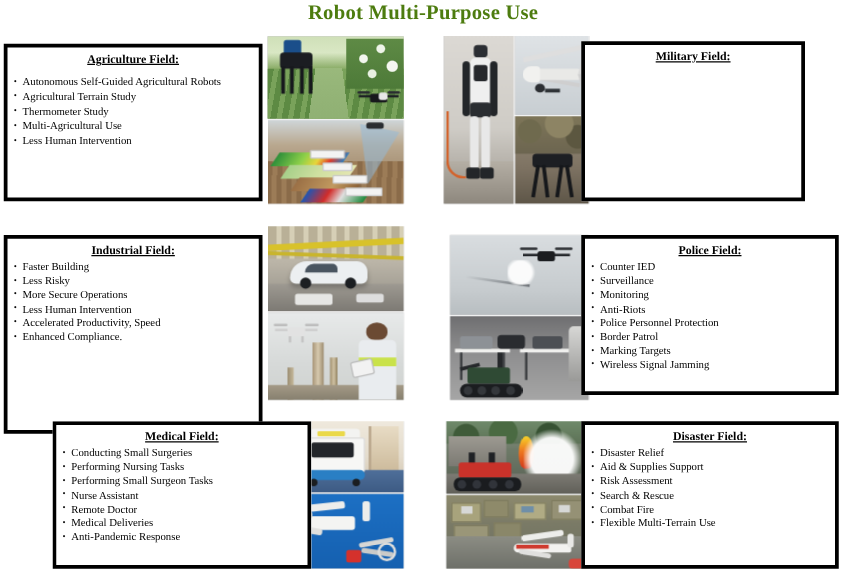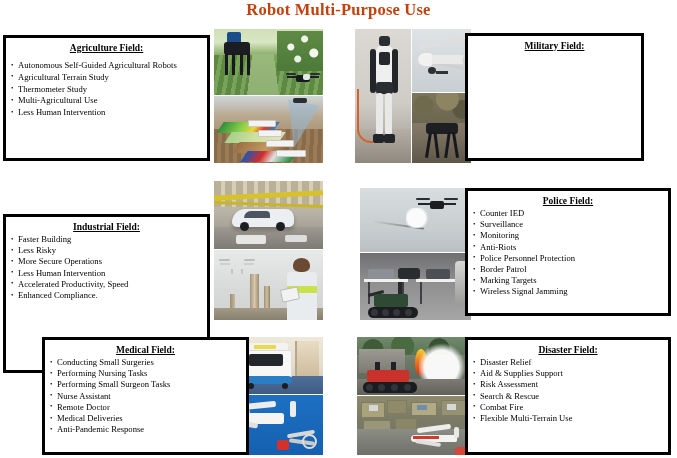--- a/index.html
+++ b/index.html
@@ -5,21 +5,21 @@
   html,body{margin:0;padding:0;}
   body{
     width:677px;height:458px;background:#ffffff;overflow:hidden;
     font-family:"Liberation Serif","DejaVu Serif",serif;
     position:relative;
   }
   #figure{position:relative;width:677px;height:458px;}
 
   .title{
     position:absolute;top:0px;left:0;width:677px;text-align:center;
-    font-weight:bold;font-size:16.5px;letter-spacing:.2px;color:#c2410c;
+    font-weight:bold;font-size:16.5px;letter-spacing:.2px;color:#4d7c0f;
     font-family:"Liberation Serif","DejaVu Serif",serif;
   }
 
   
   .panel{
     position:absolute;box-sizing:border-box;
     border:3px solid #000;background:#fff;
     padding:4px 5px 3px 5px;overflow:hidden;
   }
   .panel-title{
@@ -32,21 +32,21 @@
     padding-left:7px;position:relative;
   }
   .panel li:before{
     content:"\2022";position:absolute;left:0;top:-0.5px;font-size:7px;
   }
   .panel.spaced .panel-title{margin-bottom:6px;}
   .panel.spaced li{line-height:11.8px;}
 
   #p-agri{left:3px;top:35px;width:207px;height:126px;}
   #p-mil {left:465px;top:33px;width:179px;height:128px;}
-  #p-ind {left:3px;top:188px;width:207px;height:159px;margin-top:26px;}
+  #p-ind {left:3px;top:188px;width:207px;height:159px;}
   #p-pol {left:465px;top:188px;width:206px;height:128px;}
   #p-med {left:3px;top:337px;width:207px;height:118px;margin-left:39px;}
   #p-dis {left:465px;top:337px;width:206px;height:118px;}
 
   
   .shot{position:absolute;overflow:hidden;background:#bbb;}
 
   
   #ag-top{left:214px;top:29px;width:109px;height:66px;}
   .orchard-sky{position:absolute;inset:0;background:

